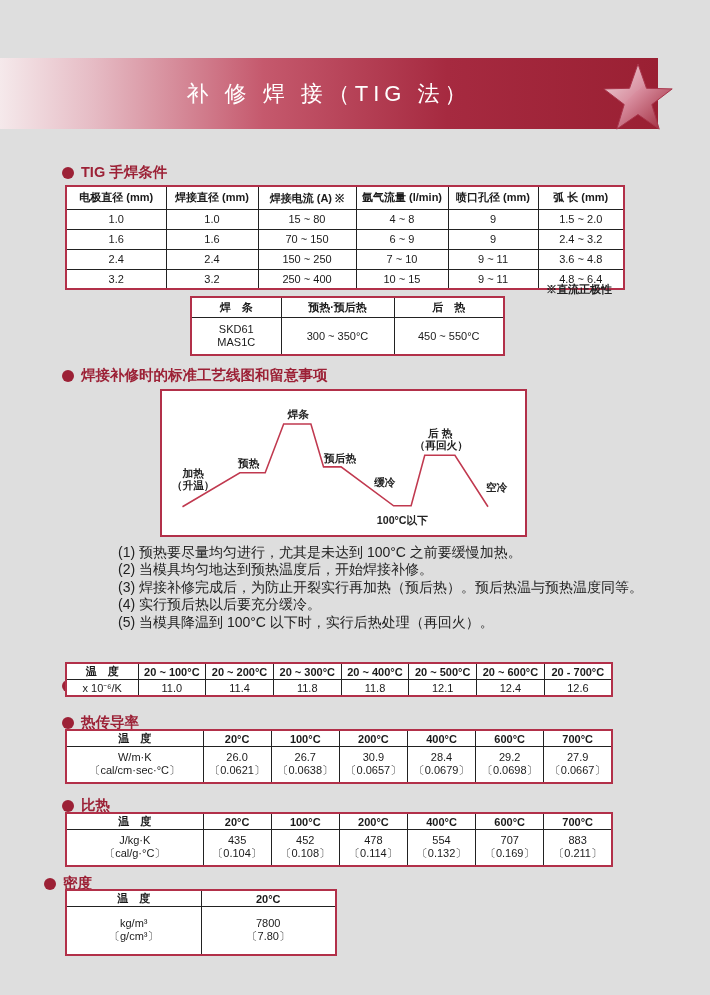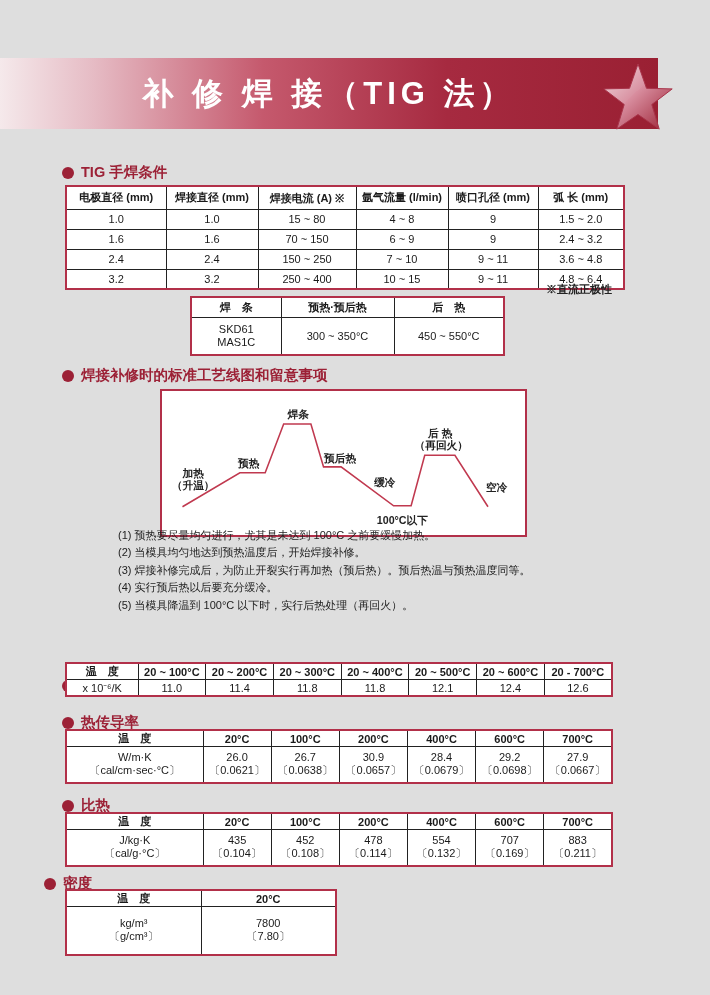--- a/index.html
+++ b/index.html
@@ -3,21 +3,21 @@
 <meta charset="utf-8">
 <style>
   html,body {margin:0; padding:0; background:#bbb;}
   .page {position:relative; width:710px; height:995px; background:#dedede;
          font-family:"Liberation Sans", sans-serif; color:#1a1a1a; overflow:hidden;}
 
   
   .banner {position:absolute; left:0; top:58px; width:658px; height:71px;
            background:linear-gradient(90deg,#f5e9eb 0%, #e6bcc5 14%, #c5596d 40%, #a62a40 68%, #9a2033 100%);
            display:flex; align-items:center; justify-content:center;}
-  .banner-title {color:#ffffff; font-size:31px; font-weight:bold; letter-spacing:5px; white-space:nowrap;}
+  .banner-title {color:#ffffff; font-size:22px; font-weight:normal; letter-spacing:5px; white-space:nowrap;}
   .star {position:absolute; left:600px; top:64px;}
 
   
   .sec {position:absolute; display:flex; align-items:center; gap:7px;
         font-weight:bold; color:#9c2136; font-size:14.5px; white-space:nowrap;}
   .bullet {width:12px; height:12px; border-radius:50%; background:#9c2136; flex:none;}
 
   
   table {border-collapse:collapse; table-layout:fixed; background:#ffffff;
          position:absolute; font-size:11px; border:2px solid #b23049;}
@@ -34,22 +34,22 @@
 
   .t2 {left:190px; top:296px; width:313px;}
   .t2 thead tr {height:20px;margin-left:40px;} .t2 tbody tr {height:38px;}
 
   .diagram {position:absolute; left:160px; top:389px; width:367px; height:148px;
             background:#fff; border:2px solid #b23049; box-sizing:border-box;}
   .diagram svg {display:block;}
   .dlabel {font-size:11px; font-weight:bold; fill:#222; text-anchor:middle;
            font-family:"Liberation Sans", sans-serif;}
 
-  .notes {position:absolute; left:118px; top:527px; width:560px;
-          font-size:11px; line-height:17.4px; color:#222;}
+  .notes {position:absolute; left:118px; top:544px; width:560px;
+          font-size:14px; line-height:17.4px; color:#222;}
 
   .t3 {left:65px; top:662px; width:548px;}
   .t3 tr {height:16px;}
 
   .t4 {left:65px; top:729px; width:548px;}
   .t4 thead tr {height:16px;} .t4 tbody tr {height:36px;}
 
   .t5 {left:65px; top:812px; width:548px;}
   .t5 thead tr {height:16px;} .t5 tbody tr {height:36px;}
 

